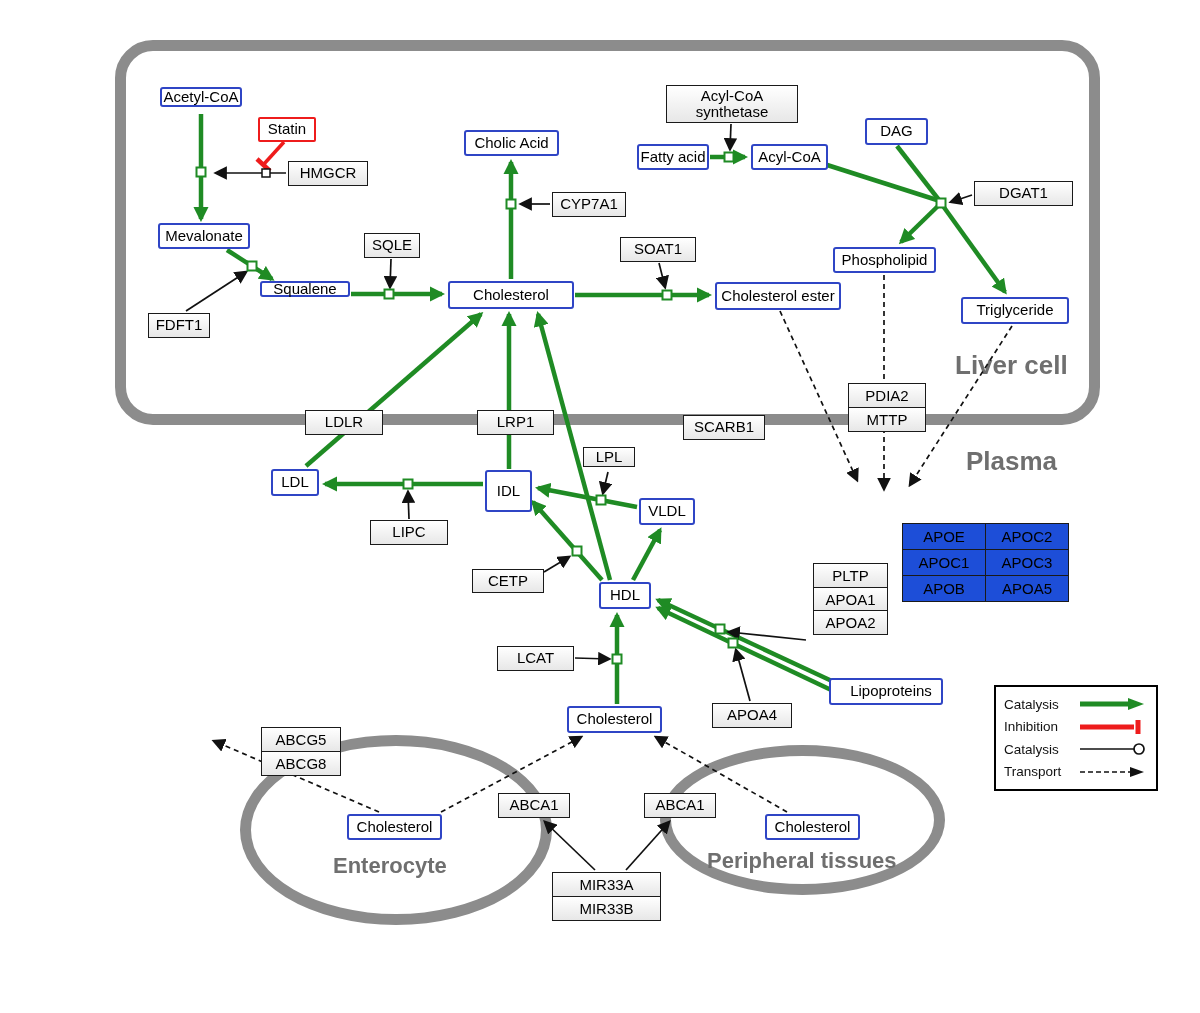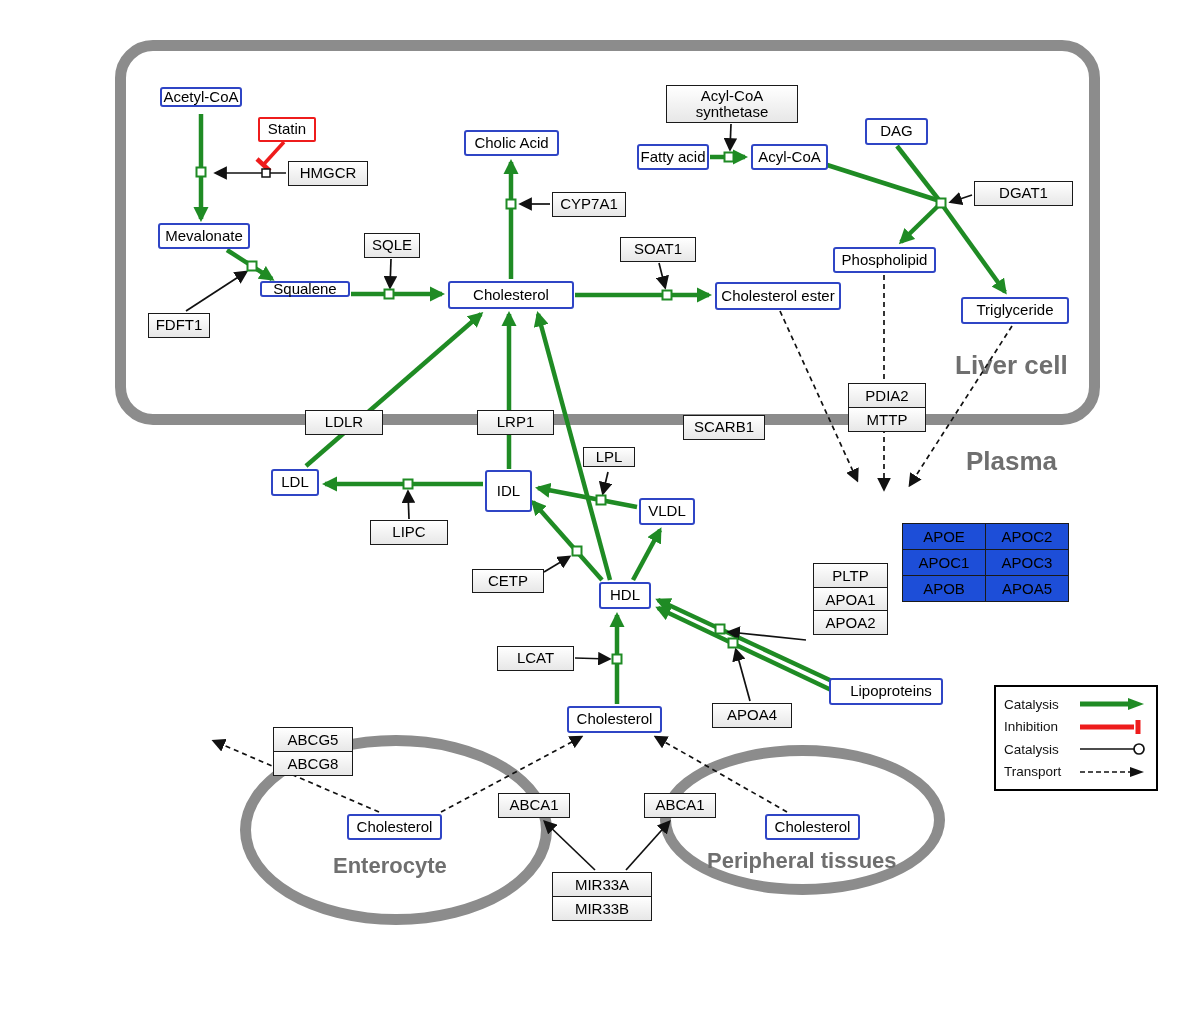--- a/index.html
+++ b/index.html
@@ -181,29 +181,29 @@
 
   <div class="stack" style="left:788px;top:563px;width:75px;padding-left:25px;">
     <div class="enz">PLTP</div>
     <div class="enz">APOA1</div>
     <div class="enz">APOA2</div>
   </div>
   <div class="box enz" style="left:712px;top:703px;width:80px;height:25px;">APOA4</div>
   <div class="box metab" style="left:829px;top:678px;width:114px;height:27px;padding-left:10px;">Lipoproteins</div>
   <div class="box metab" style="left:567px;top:706px;width:95px;height:27px;">Cholesterol</div>
 
-  <div class="stack" style="left:261px;top:727px;width:80px;margin-left:12px;">
+  <div class="stack" style="left:261px;top:727px;width:80px;">
     <div class="enz">ABCG5</div>
     <div class="enz">ABCG8</div>
   </div>
   <div class="box metab" style="left:347px;top:814px;width:95px;height:26px;">Cholesterol</div>
   <div class="box enz" style="left:498px;top:793px;width:72px;height:25px;">ABCA1</div>
   <div class="box enz" style="left:644px;top:793px;width:72px;height:25px;">ABCA1</div>
   <div class="box metab" style="left:765px;top:814px;width:95px;height:26px;">Cholesterol</div>
-  <div class="stack" style="left:552px;top:872px;width:100px;">
+  <div class="stack" style="left:552px;top:872px;width:109px;">
     <div class="enz">MIR33A</div>
     <div class="enz">MIR33B</div>
   </div>
 
   <div id="legend">
     <div class="legend-row">
       <span>Catalysis</span>
       <svg width="70" height="16">
         <line x1="2" y1="8" x2="50" y2="8" stroke="#1f8b24" stroke-width="5"></line>
         <polygon points="50,2 66,8 50,14" fill="#1f8b24"></polygon>

